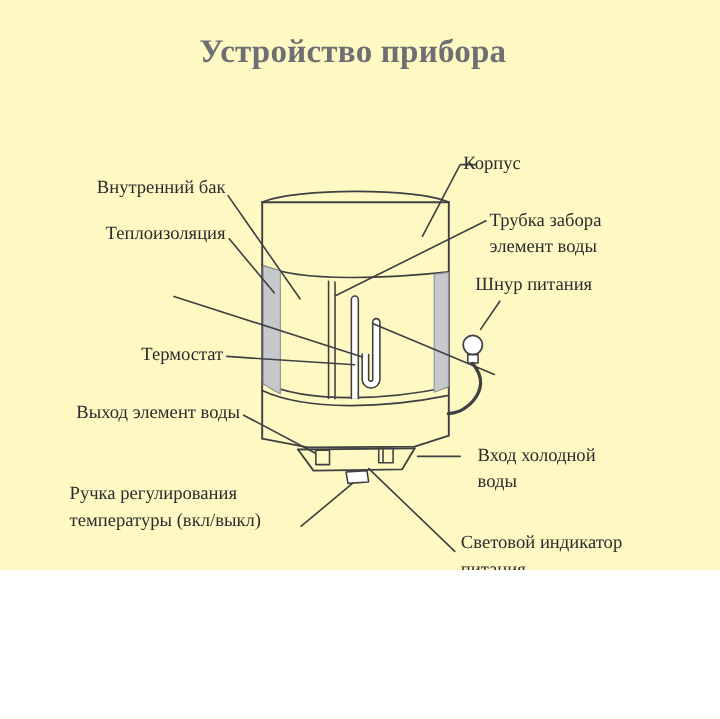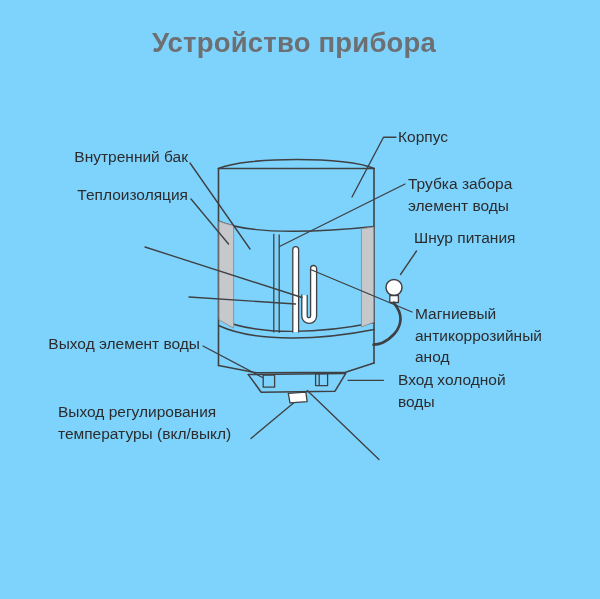--- a/index.html
+++ b/index.html
@@ -1,33 +1,33 @@
 <!DOCTYPE html>
 <html><head>
 <meta charset="utf-8">
 <style>
   html,body{margin:0;padding:0;background:#ffffff;}
-  .page{position:relative;width:600px;height:599px;background:#7dd3fc;overflow:hidden;
-        font-family:Liberation Sans, sans-serif;}
+  .page{position:relative;width:600px;height:475px;background:#fef9c3;overflow:hidden;
+        font-family:Liberation Serif, serif;}
   .title{position:absolute;top:27px;left:0;width:588px;text-align:center;
          font-size:27.5px;font-weight:bold;color:#6e6f73;letter-spacing:0.2px;}
   .lbl{position:absolute;font-size:15.5px;line-height:21.5px;color:#2c2c2e;white-space:normal;}
   .r{text-align:right;}
   .nowrap{white-space:nowrap;}
   svg{position:absolute;top:0;left:0;}
   
   #lbl-inner-tank   {top:146px;right:412px;}
   #lbl-insulation   {top:184px;right:412px;}
   #lbl-heating      {top:220px;left:55px;width:122px;}
   #lbl-thermostat   {top:285px;right:414px;}
   #lbl-outlet       {top:333px;right:400px;}
   #lbl-knob         {top:401px;left:58px;width:196px;}
-  #lbl-housing      {top:126px;left:398px;}
+  #lbl-housing      {top:126px;left:386px;}
   #lbl-tube         {top:173px;left:408px;width:118px;}
-  #lbl-cord         {top:227px;left:414px;}
+  #lbl-cord         {top:227px;left:396px;}
   #lbl-anode        {top:303px;left:415px;width:138px;}
   #lbl-inlet        {top:369px;left:398px;width:118px;}
   #lbl-indicator    {top:442px;left:384px;width:152px;}
 </style>
 </head>
 <body>
 
 <div class="page">
 
   <div class="title">Устройство прибора</div>
@@ -91,21 +91,22 @@
         <path d="M416.5,251 L400.5,274.5"></path>
         <path d="M412,312 L310.5,269.5"></path>
         <path d="M383.5,380.3 H348"></path>
         <path d="M307.3,390.5 L379,459.5"></path>
       </g>
     </g>
   </svg>
 
   <div class="lbl r nowrap" id="lbl-insulation">Теплоизоляция</div>
   <div class="lbl r nowrap" id="lbl-inner-tank">Внутренний бак</div>
+  <div class="lbl r nowrap" id="lbl-thermostat">Термостат</div>
   <div class="lbl r nowrap" id="lbl-outlet">Выход элемент воды</div>
-  <div class="lbl" id="lbl-knob">Выход регулирования температуры (вкл/выкл)</div>
+  <div class="lbl" id="lbl-knob">Ручка регулирования температуры (вкл/выкл)</div>
   <div class="lbl nowrap" id="lbl-housing">Корпус</div>
   <div class="lbl" id="lbl-tube">Трубка забора элемент воды</div>
   <div class="lbl nowrap" id="lbl-cord">Шнур питания</div>
-  <div class="lbl" id="lbl-anode">Магниевый антикоррозийный анод</div>
   <div class="lbl" id="lbl-inlet">Вход холодной воды</div>
+  <div class="lbl" id="lbl-indicator">Световой индикатор питания</div>
 
 </div>
 
 </body></html>

